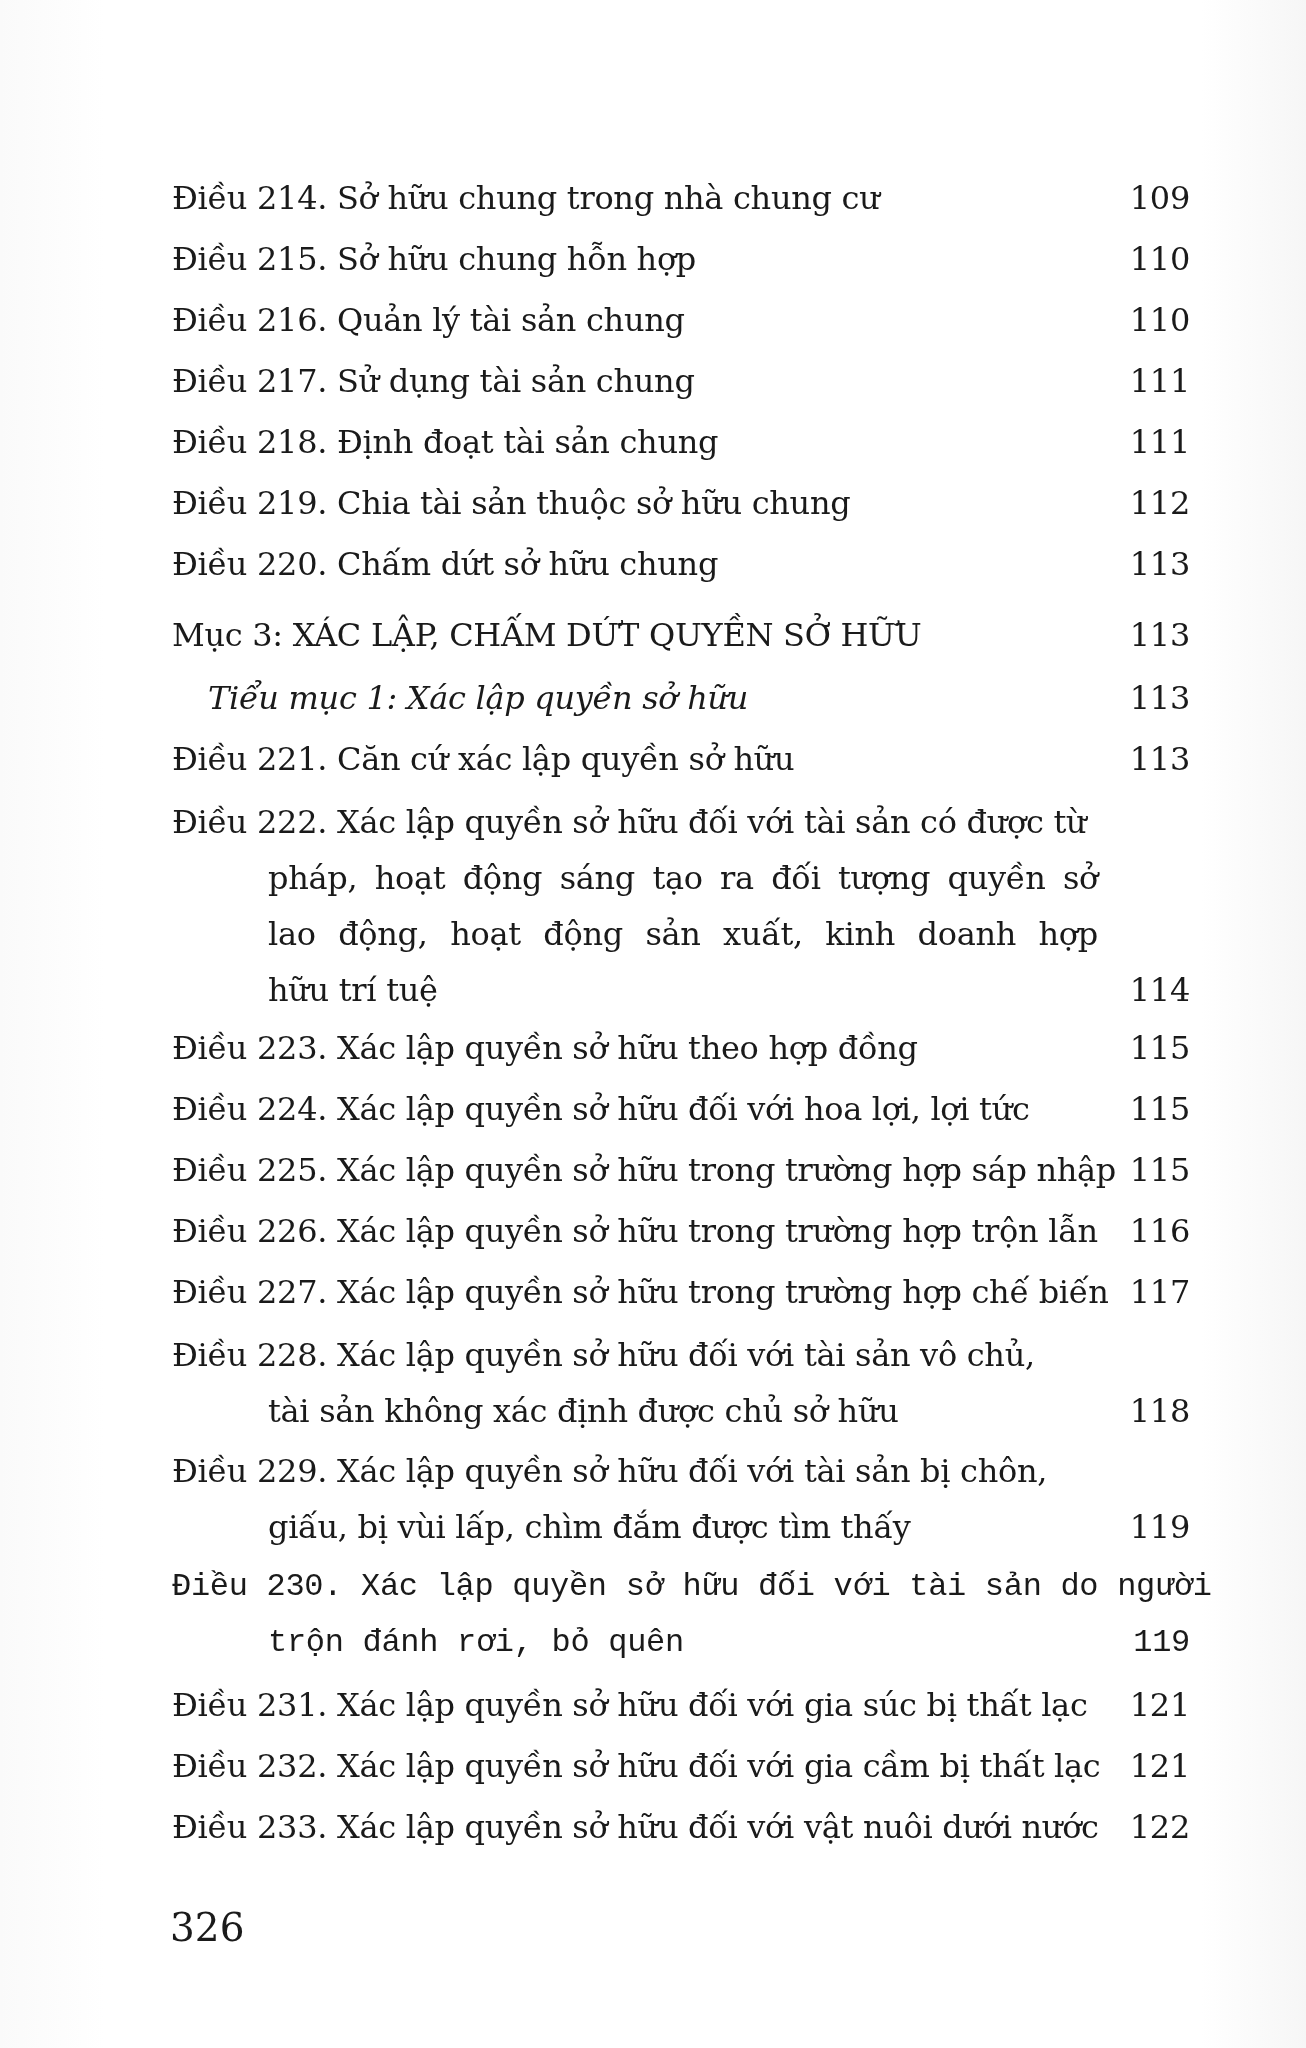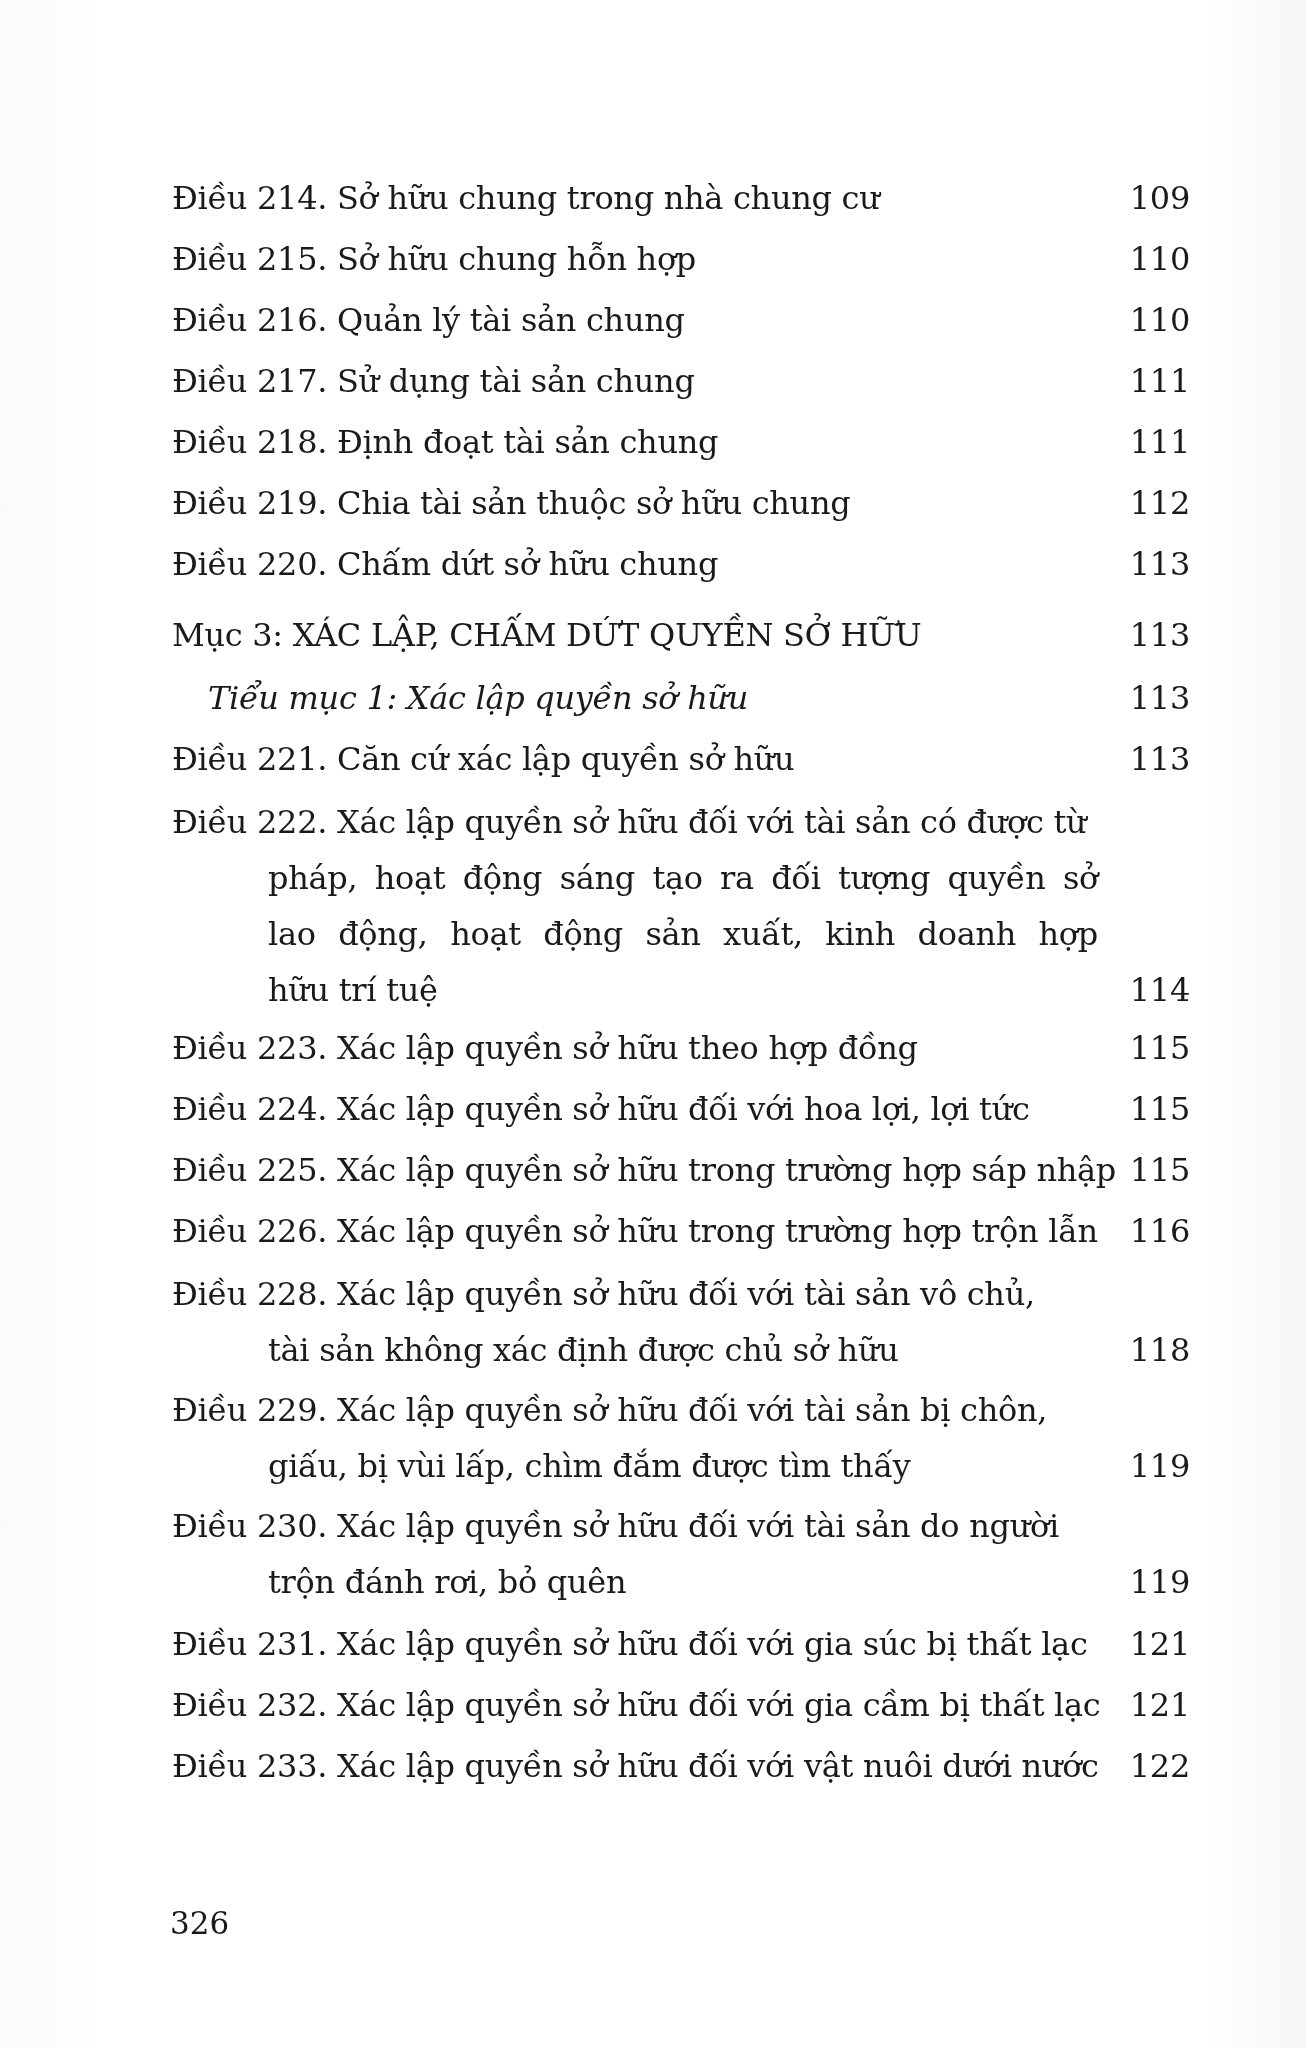--- a/index.html
+++ b/index.html
@@ -66,21 +66,21 @@
       margin-bottom: 2px;
     }
     .entry.subsection .title {
       font-style: italic;
       margin-left: 36px;
     }
     .folio {
       position: absolute;
       left: 170px;
       top: 1905px;
-      font-size: 31px;
+      font-size: 39px;
     }
   </style>
 </head>
 <body>
 
 <div class="page">
 
   <div class="toc">
 
     <div class="entry">
@@ -145,36 +145,40 @@
       <span class="page-num">115</span>
     </div>
     <div class="entry">
       <span class="title">Điều 225. Xác lập quyền sở hữu trong trường hợp sáp nhập</span>
       <span class="page-num">115</span>
     </div>
     <div class="entry">
       <span class="title">Điều 226. Xác lập quyền sở hữu trong trường hợp trộn lẫn</span>
       <span class="page-num">116</span>
     </div>
+    <div class="entry">
+      <span class="title">Điều 227. Xác lập quyền sở hữu trong trường hợp chế biến</span>
+      <span class="page-num">117</span>
+    </div>
 
     <div class="entry multi" style="margin-top:4px;">
       <span class="title">
         <span class="line">Điều 228. Xác lập quyền sở hữu đối với tài sản vô chủ,</span>
         <span class="line cont">tài sản không xác định được chủ sở hữu</span>
       </span>
       <span class="page-num">118</span>
     </div>
     <div class="entry multi" style="margin-top:4px;">
       <span class="title">
         <span class="line">Điều 229. Xác lập quyền sở hữu đối với tài sản bị chôn,</span>
         <span class="line cont">giấu, bị vùi lấp, chìm đắm được tìm thấy</span>
       </span>
       <span class="page-num">119</span>
     </div>
-    <div class="entry multi" style="margin-top:4px;">
+    <div class="entry multi" style="margin-top:4px;font-family:Liberation Mono, monospace;">
       <span class="title">
         <span class="line">Điều 230. Xác lập quyền sở hữu đối với tài sản do người</span>
         <span class="line cont">trộn đánh rơi, bỏ quên</span>
       </span>
       <span class="page-num">119</span>
     </div>
 
     <div class="entry" style="margin-top:4px;">
       <span class="title">Điều 231. Xác lập quyền sở hữu đối với gia súc bị thất lạc</span>
       <span class="page-num">121</span>

